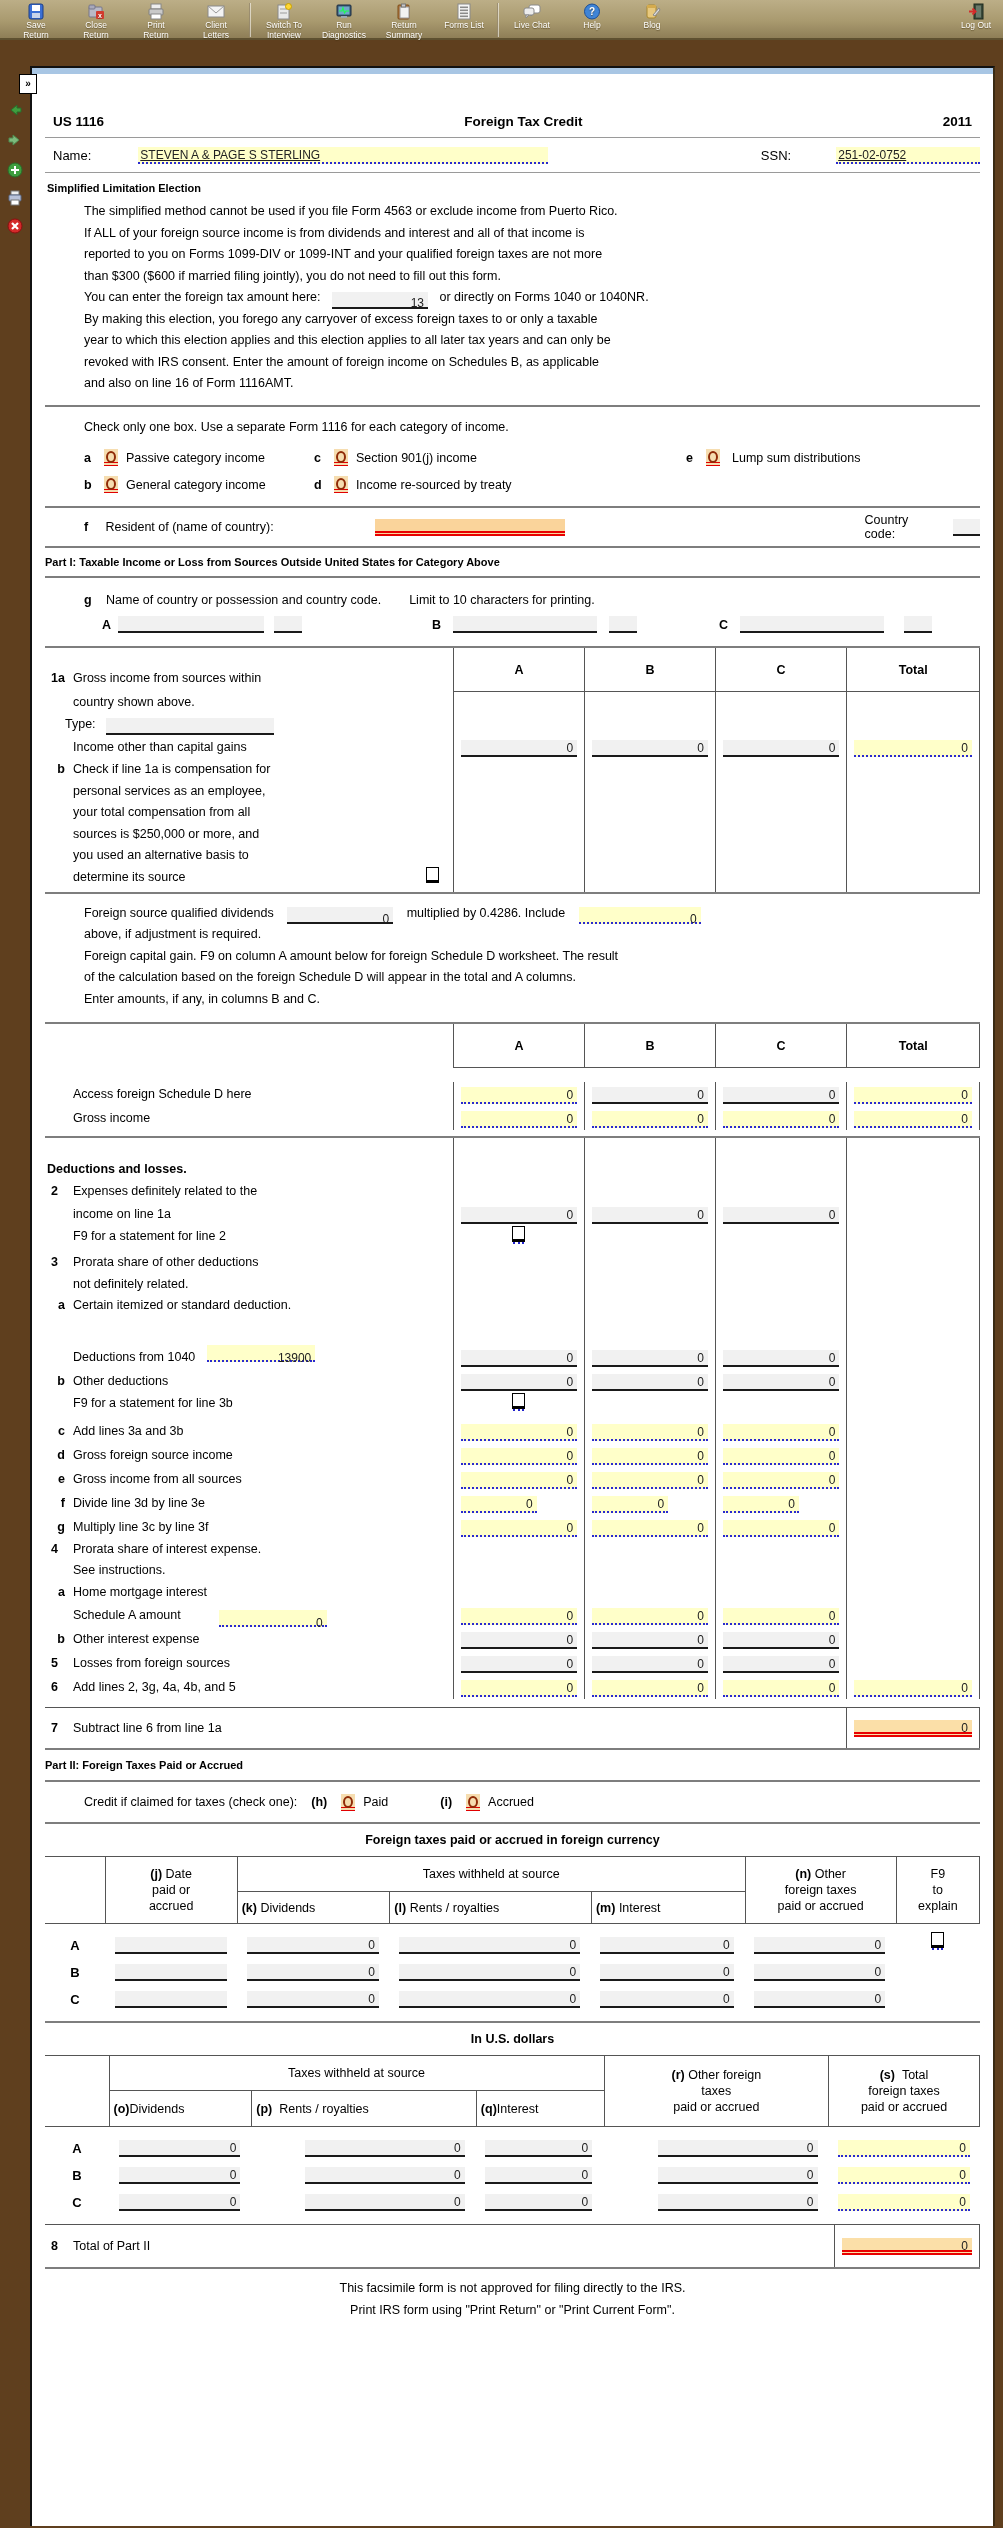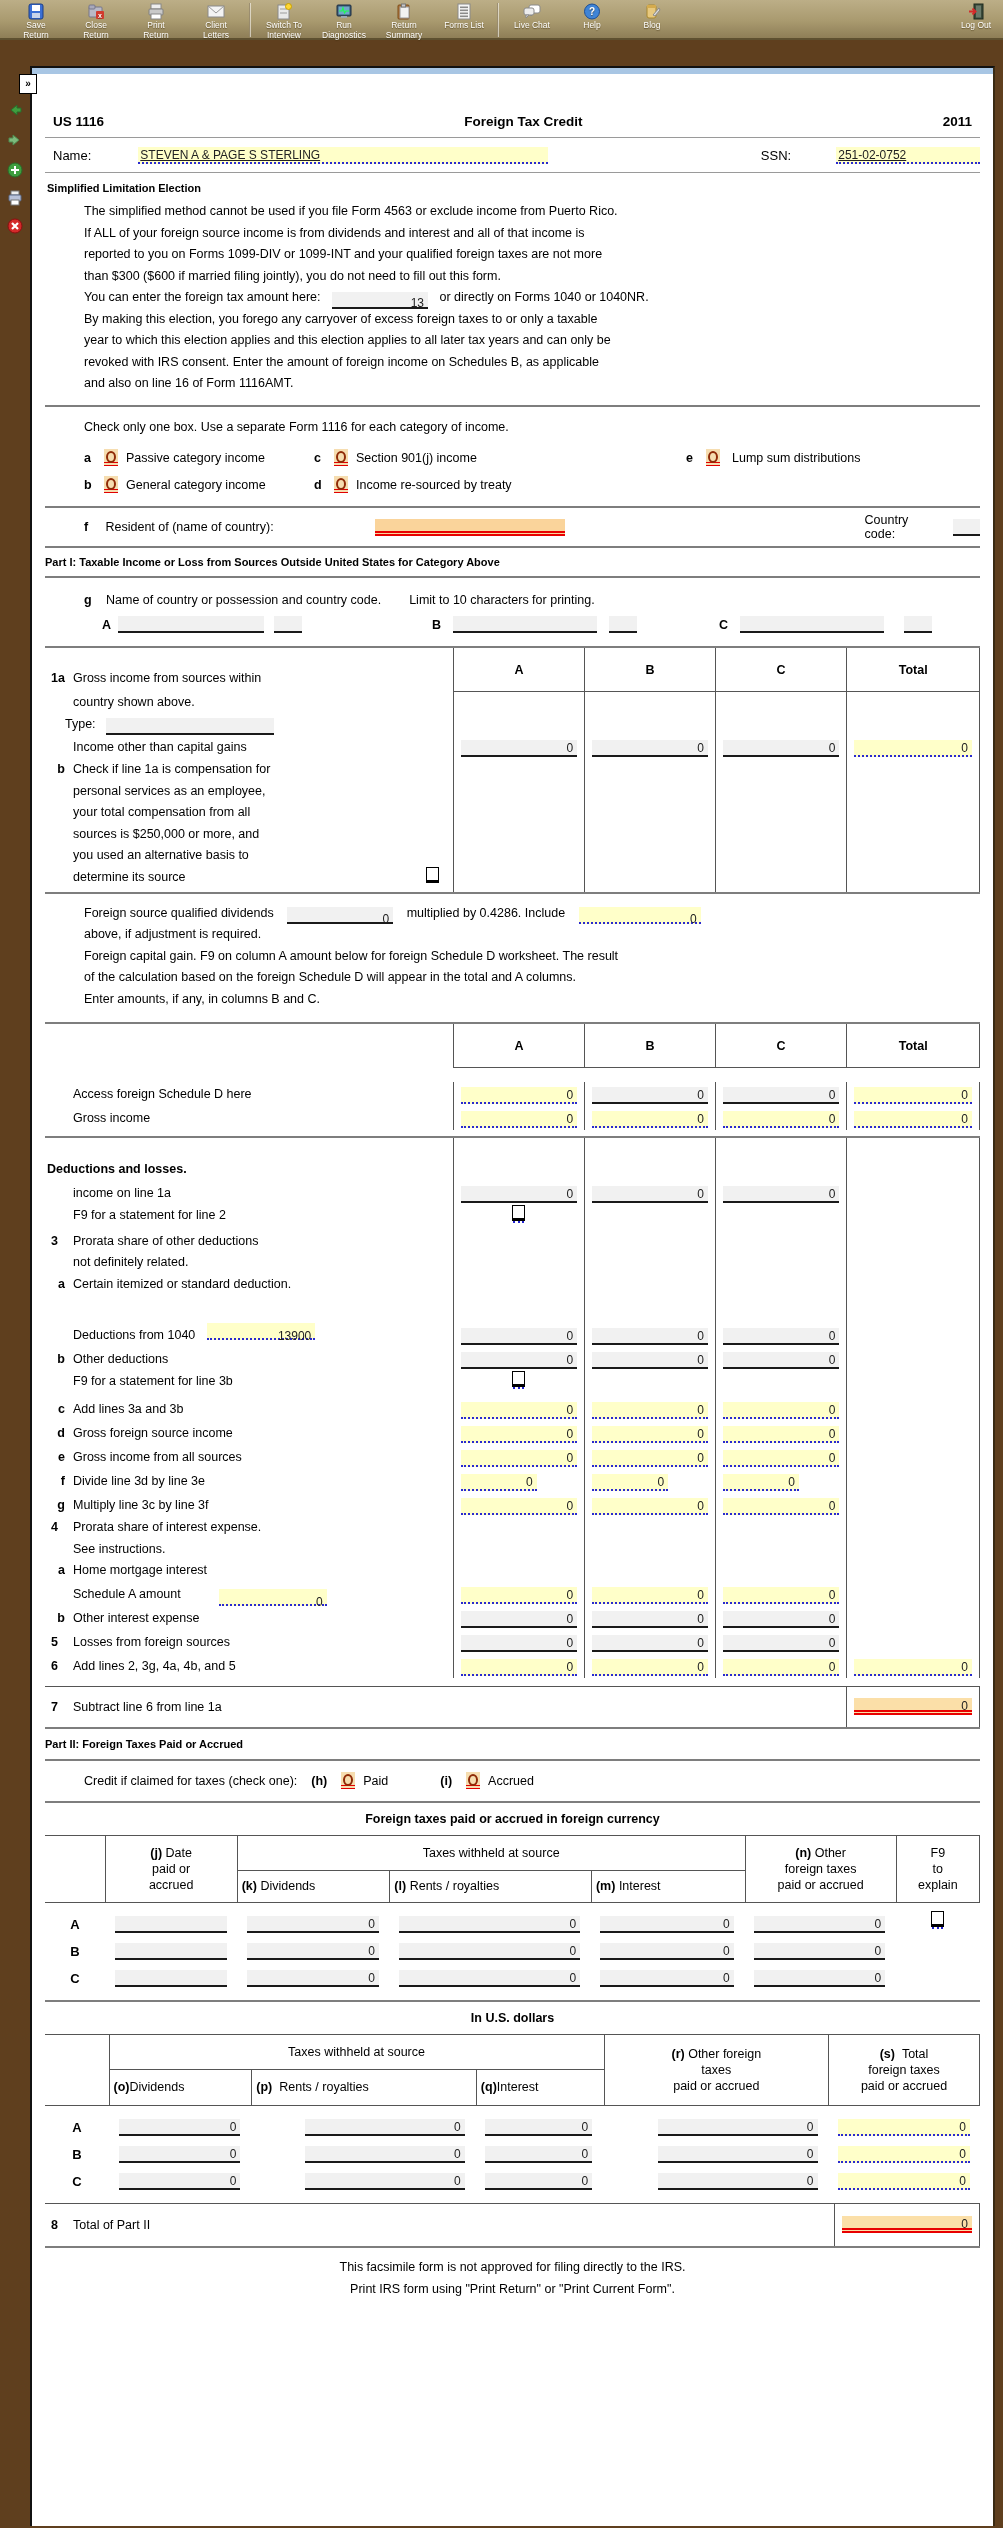--- a/index.html
+++ b/index.html
@@ -455,20 +455,29 @@
         <div class="c0">
             <div class="lbl-line b" style="padding-top:21px;">Deductions and losses.</div>
           </div>
         <div class="cc c1"></div>
           <div class="cc c2"></div>
           <div class="cc c3"></div>
           <div class="cc c4"></div>
       </div>
       <div class="t1row">
         <div class="c0">
+            <div class="lbl-line"><span class="num">2</span><span>Expenses definitely related to the</span></div>
+          </div>
+        <div class="cc c1"></div>
+          <div class="cc c2"></div>
+          <div class="cc c3"></div>
+          <div class="cc c4"></div>
+      </div>
+      <div class="t1row">
+        <div class="c0">
             <div class="lbl-line tall"><span class="num"></span><span>income on line 1a</span></div>
           </div>
         <div class="cc c1">
             <span class="fld fg">0</span>
           </div>
         <div class="cc c2">
             <span class="fld fg">0</span>
           </div>
         <div class="cc c3">
             <span class="fld fg">0</span>

